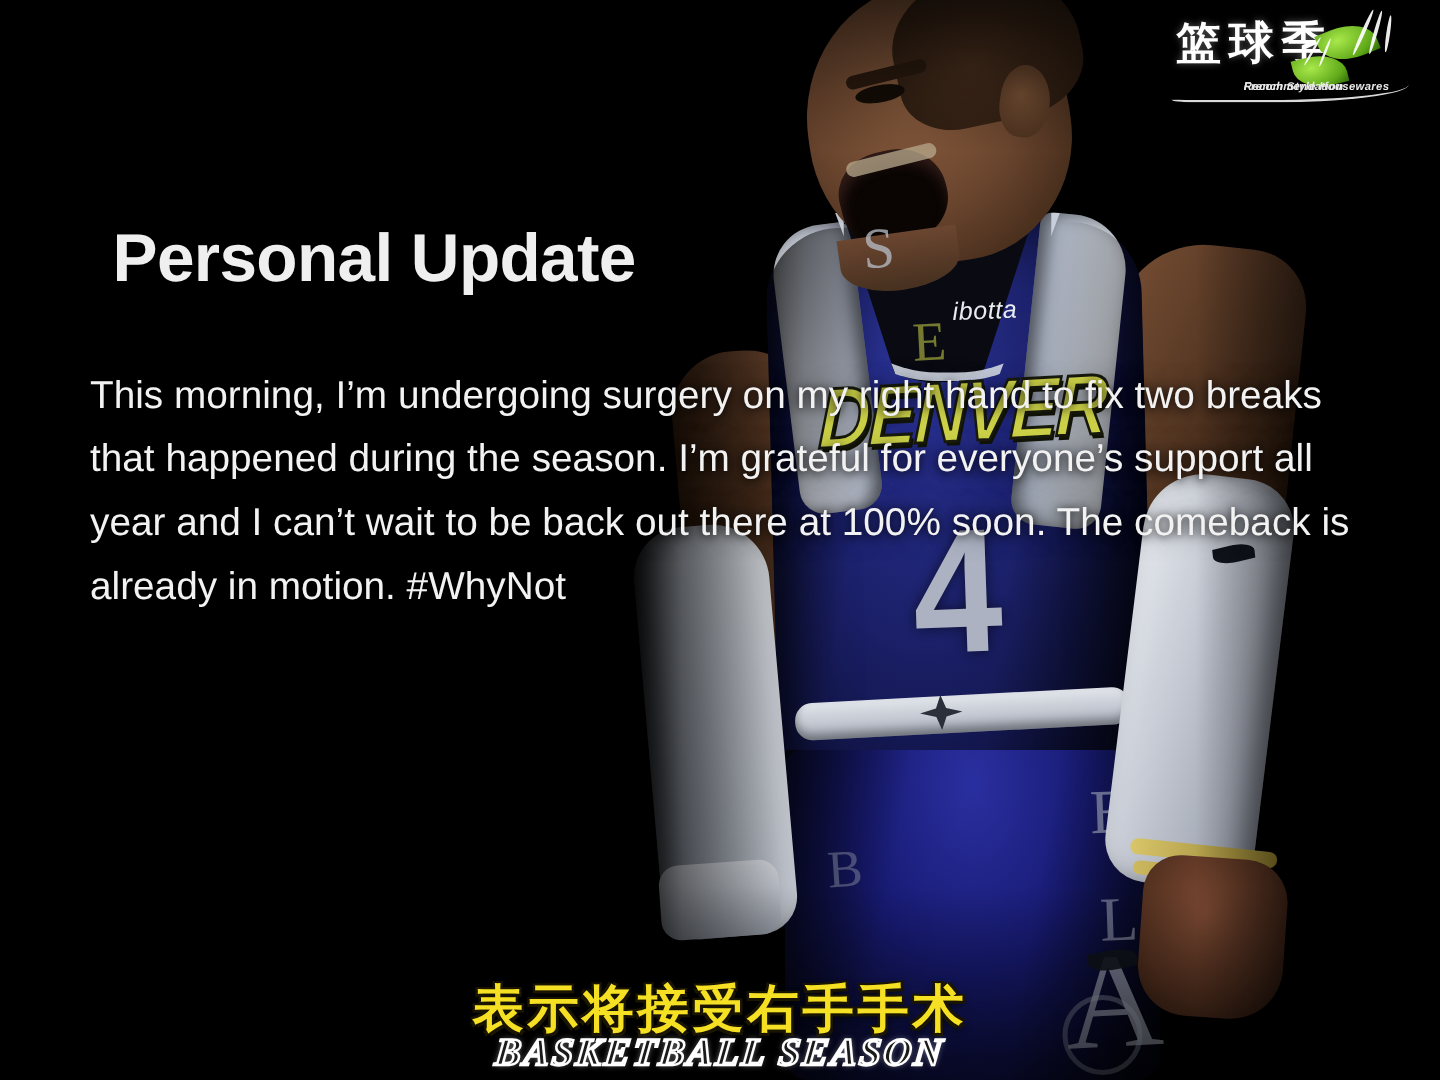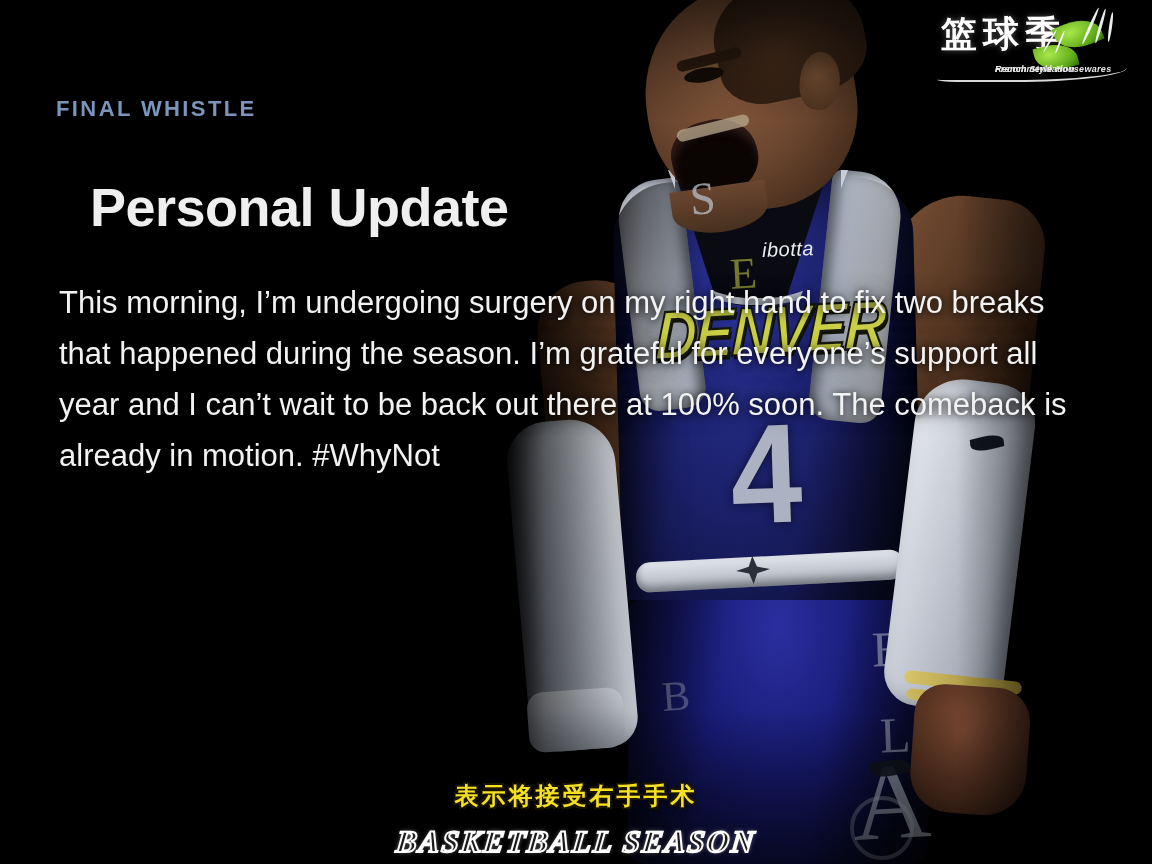--- a/index.html
+++ b/index.html
@@ -178,33 +178,33 @@
   .headline{
     position:absolute;left:54px;top:176px;
     font-size:54px;font-weight:bold;letter-spacing:-.5px;
     color:#efefef;text-shadow:0 2px 10px rgba(0,0,0,.95);margin-left:36px;
   }
   .body{
     position:absolute;left:56px;top:274px;width:1046px;
     font-size:31px;line-height:51px;color:#f2f2f2;font-weight:400;
     text-shadow:0 1px 7px rgba(0,0,0,.85),0 0 20px rgba(0,0,0,.55);
   }
-  .body p{margin:3px;}
+  .body p{margin:16px;}
   .body p.second{margin-top:49px;}
   .question{
     position:absolute;left:56px;top:738px;width:1060px;
     font-size:38px;font-weight:bold;color:#f0f0f0;letter-spacing:-.3px;
     text-shadow:0 2px 10px rgba(0,0,0,.95);
   }
 
   
   .sub-cn{
     position:absolute;left:0;top:780px;width:1152px;text-align:center;
     font-family:"DejaVu Sans","Liberation Sans",sans-serif;
-    font-size:24px;font-weight:bold;color:#f5e023;letter-spacing:3px;
+    font-size:41px;font-weight:bold;color:#f5e023;letter-spacing:3px;
     text-shadow:-2px -2px 0 #1a1500,2px -2px 0 #1a1500,-2px 2px 0 #1a1500,2px 2px 0 #1a1500,0 3px 7px rgba(0,0,0,.9);
   }
   .sub-brand{
     position:absolute;left:0;top:824px;width:1152px;text-align:center;
     font-family:"Liberation Serif",serif;
     font-size:31px;font-weight:bold;font-style:italic;letter-spacing:2px;
     color:#1b1b1b;
     -webkit-text-stroke:2px #ffffff;
     text-shadow:0 0 5px rgba(255,255,255,.55);
     transform:skewX(-6deg);
@@ -290,21 +290,20 @@
     <div class="band1"></div>
     <div class="band2"></div>
     <div class="hand-r"></div>
 
     <div class="sleeve-l"></div>
     <div class="wrap-l"></div>
 
     <div class="vig"></div>
   </div>
 
-  <div class="eyebrow">FINAL WHISTLE</div>
   <div class="headline">Personal Update</div>
 
   <div class="body">
     <p class="first">This morning, I’m undergoing surgery on my right hand to fix two breaks that happened during the season. I’m grateful for everyone’s support all year and I can’t wait to be back out there at 100% soon. The comeback is already in motion. #WhyNot</p>
   </div>
 
 
   <div class="sub-cn">表示将接受右手手术</div>
   <div class="sub-brand">BASKETBALL SEASON</div>
 

